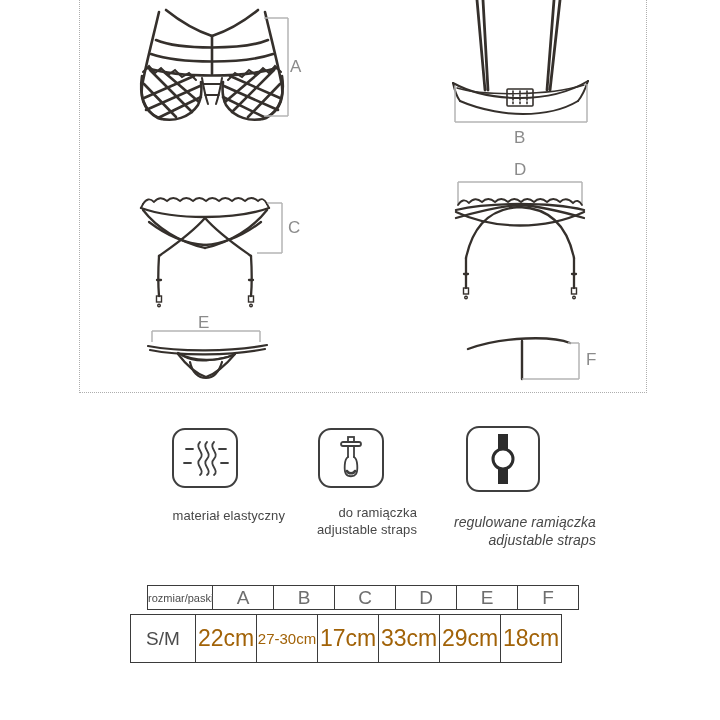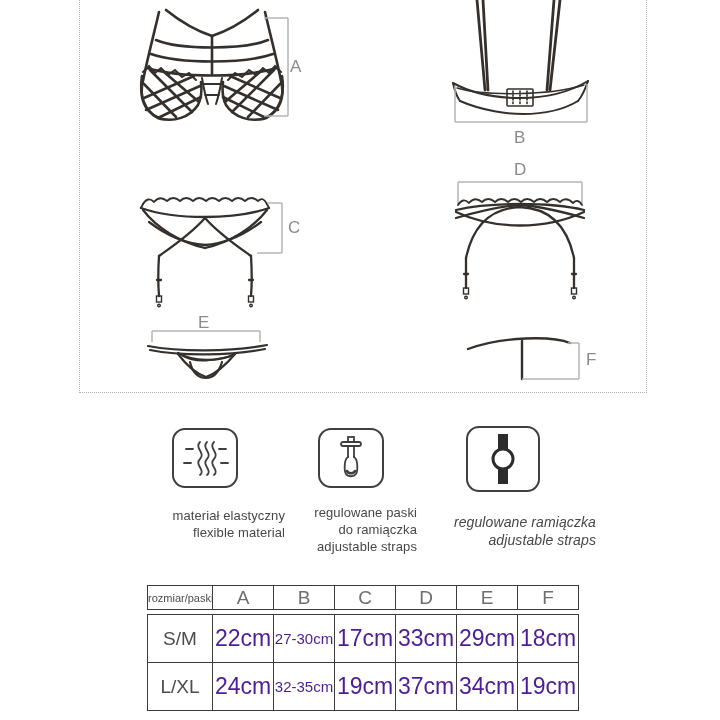--- a/index.html
+++ b/index.html
@@ -22,24 +22,24 @@
   .caption{
     text-align:right;font-size:13px;line-height:17px;color:#474747;letter-spacing:0.1px;
   }
   .caption.big{font-size:14px;line-height:18px;font-style:italic;}
   table{border-collapse:collapse;table-layout:fixed;}
   td,th{border:1px solid #3b3b3b;text-align:center;vertical-align:middle;padding:0;font-weight:normal;}
   .hdr-table{left:147px;top:585px;}
   .hdr-table td{height:23px;}
   .corner-cell{font-size:11px;color:#4c4c4c;}
   .col-letter{font-size:19px;color:#6e6e6e;}
-  .body-table{left:147px;top:614px;}
+  .body-table{left:130px;top:614px;}
   .body-table td{height:47px;}
   .size-cell{font-size:19px;color:#4c4c4c;}
-  .val-cell{font-size:23px;color:#4c1d95;}
+  .val-cell{font-size:23px;color:#a16207;}
   .val-cell.small{font-size:15px;}
   svg{display:block;overflow:visible;}
 </style>
 </head>
 <body>
 
 <div class="abs dashed-box"></div>
 
 <svg class="abs" style="left:130px;top:0px" width="165" height="130" viewBox="0 0 165 130">
   <g stroke="#35302c" stroke-width="2.6" fill="none" stroke-linecap="round">
@@ -182,24 +182,22 @@
 </div>
 <div class="abs icon-box" style="left:466px;top:426px;width:70px;height:62px">
   <svg width="56" height="54" viewBox="0 0 56 54">
     <rect x="23" y="2" width="10" height="50" fill="#2c2c2c"></rect>
     <circle cx="28" cy="27" r="10" fill="#ffffff" stroke="#2c2c2c" stroke-width="3"></circle>
   </svg>
 </div>
 
 <div class="abs caption" style="left:125px;top:507px;width:160px">
   <div>materiał elastyczny</div>
-  <div>flexible material</div>
 </div>
 <div class="abs caption" style="left:287px;top:504px;width:130px">
-  <div>regulowane paski</div>
   <div>do ramiączka</div>
   <div>adjustable straps</div>
 </div>
 <div class="abs caption big" style="left:416px;top:513px;width:180px">
   <div>regulowane ramiączka</div>
   <div>adjustable straps</div>
 </div>
 
 <table class="abs hdr-table" style="width:431px">
   <colgroup>
@@ -237,23 +235,14 @@
   <tbody>
       <tr>
     <td class="size-cell">S/M</td>
     <td class="val-cell">22cm</td>
     <td class="val-cell small">27-30cm</td>
     <td class="val-cell">17cm</td>
     <td class="val-cell">33cm</td>
     <td class="val-cell">29cm</td>
     <td class="val-cell">18cm</td>
   </tr>
-  <tr>
-    <td class="size-cell">L/XL</td>
-    <td class="val-cell">24cm</td>
-    <td class="val-cell small">32-35cm</td>
-    <td class="val-cell">19cm</td>
-    <td class="val-cell">37cm</td>
-    <td class="val-cell">34cm</td>
-    <td class="val-cell">19cm</td>
-  </tr>
 </tbody>
   </table>
 
 </body></html>

